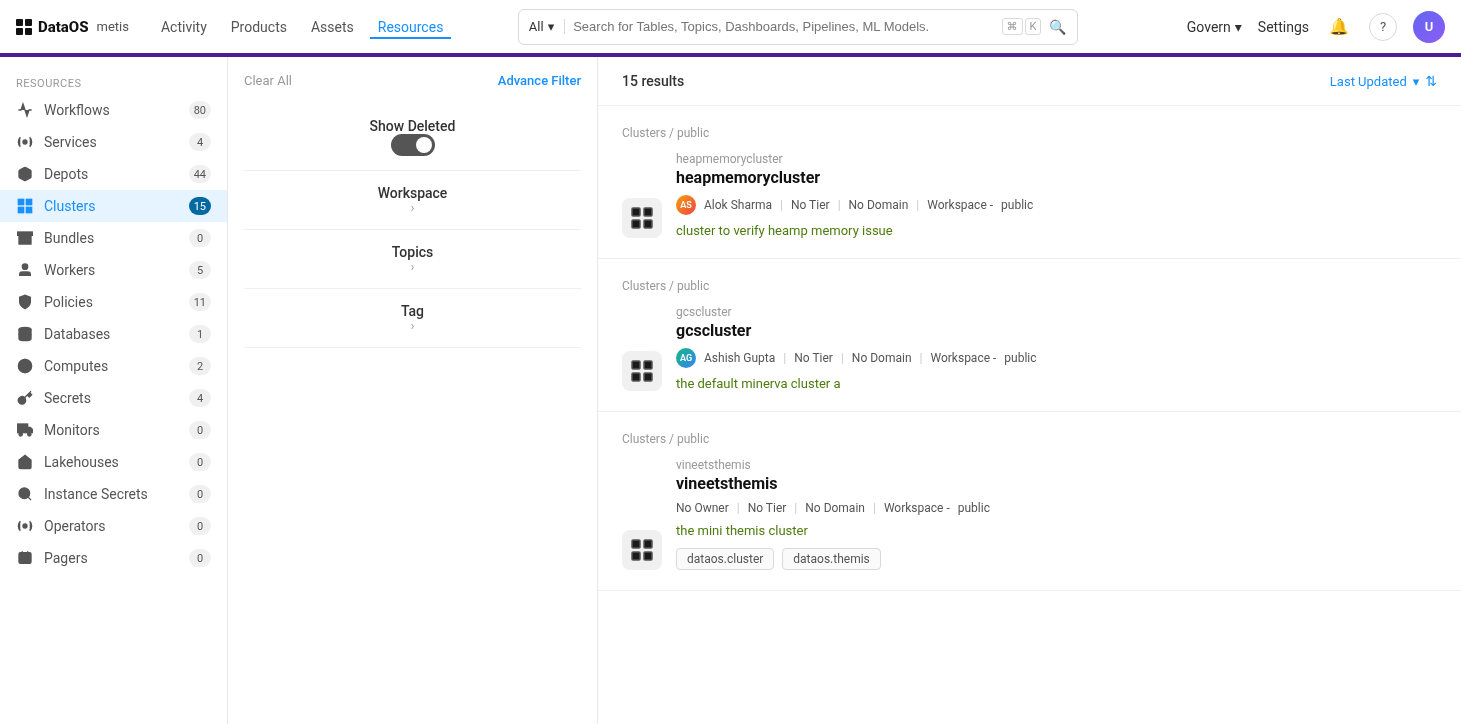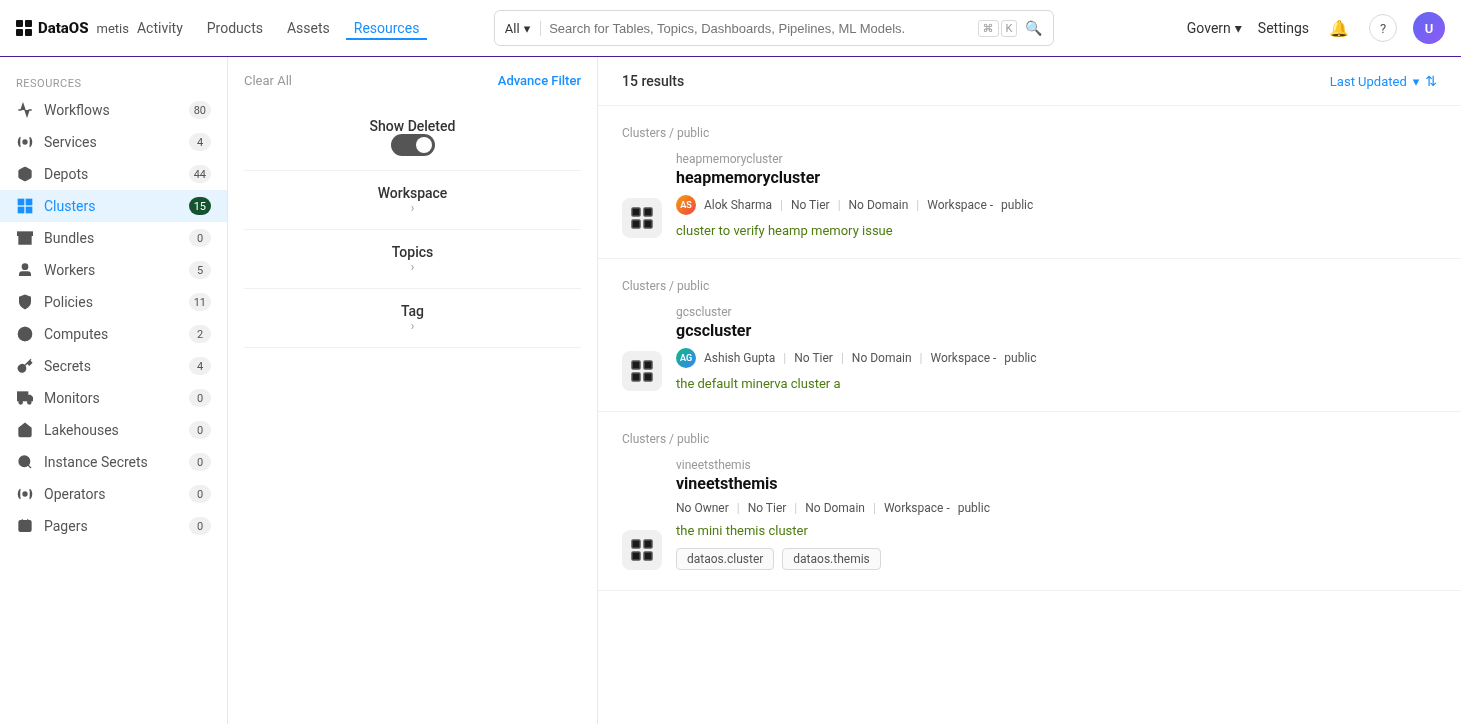--- a/index.html
+++ b/index.html
@@ -1,21 +1,22 @@
 <!DOCTYPE html>
 <html><head>
   <meta charset="utf-8">
   <style>
     * { box-sizing: border-box; margin: 0; padding: 0; }
     body { font-family: -apple-system, BlinkMacSystemFont, 'Segoe UI', Roboto, sans-serif; font-size: 14px; color: #1a1a1a; background: #fff; display: flex; flex-direction: column; height: 724px; overflow: hidden; }
 
     
     .top-nav {
       display: flex; align-items: center; padding: 0 16px; height: 57px;
-      border-bottom: 1px solid #4c1d95; background: #fff; flex-shrink: 0;
+      border-bottom: 4px solid #4c1d95; background: #fff; flex-shrink: 0;
+      gap: 24px;
     }
     .brand { display: flex; align-items: center; gap: 6px; font-size: 15px; font-weight: 600; color: #111; }
     .brand-logo { display: flex; align-items: center; gap: 3px; }
     .brand-logo .grid-icon { display: grid; grid-template-columns: 1fr 1fr; gap: 2px; width: 16px; height: 16px; }
     .brand-logo .grid-icon span { background: #111; border-radius: 1px; }
     .brand-name-main { font-weight: 800; font-size: 15px; color: #111; }
     .brand-name-sub { font-weight: 400; font-size: 15px; color: #555; }
 
     .nav-items { display: flex; align-items: flex-end; gap: 8px; }
     .nav-item { padding: 4px 8px; font-size: 14px; color: #555; cursor: pointer; text-decoration: none; }
@@ -52,21 +53,21 @@
       cursor: pointer; color: #555; gap: 10px; border-radius: 0;
     }
     .sidebar-item.active { color: #1890ff; background: #e6f4ff; }
     .sidebar-item .item-icon { width: 18px; height: 18px; flex-shrink: 0; display: flex; align-items: center; justify-content: center; }
     .sidebar-item .item-label { flex: 1; font-size: 14px; }
     .sidebar-item .item-badge {
       min-width: 22px; height: 18px; padding: 0 5px;
       background: #f0f0f0; border-radius: 10px;
       font-size: 11px; color: #555; display: flex; align-items: center; justify-content: center;
     }
-    .sidebar-item.active .item-badge { background: #14532d; color: #fff; text-align: center; }
+    .sidebar-item.active .item-badge { background: #0369a1; color: #fff; text-align: center; }
 
     
     .filter-panel { width: 370px; border-right: 1px solid #e8e8e8; padding: 16px; overflow-y: auto; flex-shrink: 0; }
     .filter-header { display: flex; justify-content: space-between; align-items: center; margin-bottom: 16px; }
     .clear-all-btn { font-size: 13px; color: #999; cursor: pointer; }
     .advance-filter-btn { font-size: 13px; color: #1890ff; cursor: pointer; font-weight: 500; }
 
     .filter-row { display: flex; justify-content: space-between; align-items: center; padding: 14px 0; border-bottom: 1px solid #f0f0f0; flex-direction: column; }
     .filter-label { font-size: 14px; color: #333; font-weight: 500; }
     .filter-chevron { color: #999; font-size: 12px; }
@@ -234,20 +235,31 @@
       <span class="item-icon">
         <svg width="16" height="16" viewBox="0 0 24 24" fill="none" stroke="currentColor" stroke-width="2">
             <path d="M12 22s8-4 8-10V5l-8-3-8 3v7c0 6 8 10 8 10z"></path>
           </svg>
       </span>
       <span class="item-label">Policies</span>
       <span class="item-badge">11</span>
     </div>
 
 
+    <div class="sidebar-item">
+      <span class="item-icon">
+        <svg width="16" height="16" viewBox="0 0 24 24" fill="none" stroke="currentColor" stroke-width="2">
+            <ellipse cx="12" cy="5" rx="9" ry="3"></ellipse>
+            <path d="M21 12c0 1.66-4 3-9 3s-9-1.34-9-3"></path>
+            <path d="M3 5v14c0 1.66 4 3 9 3s9-1.34 9-3V5"></path>
+          </svg>
+      </span>
+      <span class="item-label">Databases</span>
+      <span class="item-badge">1</span>
+    </div>
 
     <div class="sidebar-item">
       <span class="item-icon">
         <svg width="16" height="16" viewBox="0 0 24 24" fill="none" stroke="currentColor" stroke-width="2">
             <circle cx="12" cy="12" r="10"></circle>
             <line x1="2" y1="12" x2="22" y2="12"></line>
             <path d="M12 2a15.3 15.3 0 0 1 4 10 15.3 15.3 0 0 1-4 10 15.3 15.3 0 0 1-4-10 15.3 15.3 0 0 1 4-10z"></path>
           </svg>
       </span>
       <span class="item-label">Computes</span>

